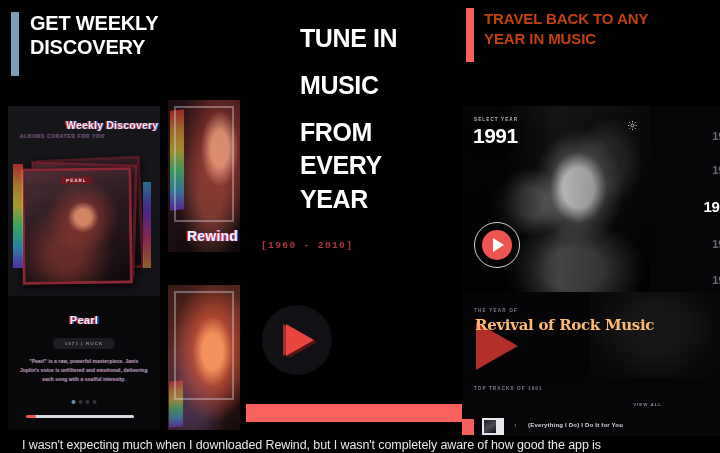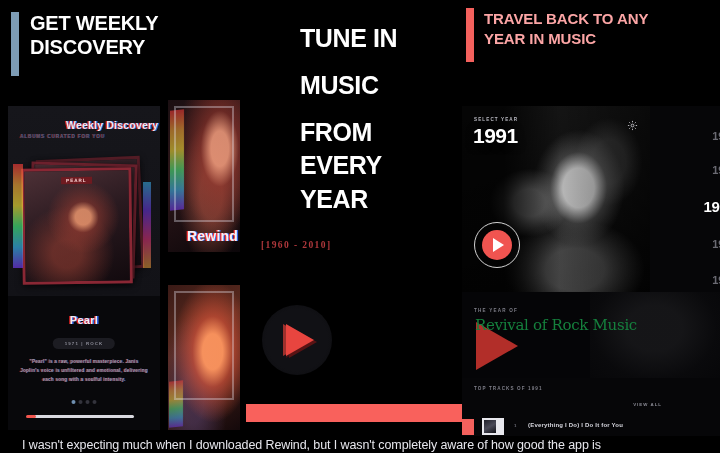--- a/index.html
+++ b/index.html
@@ -102,34 +102,34 @@
     text-shadow:-1.3px 0 rgba(255,45,45,.95), 1.3px 0 rgba(50,110,255,.9);}
 
   
   .col2{position:absolute;left:246px;top:0;width:216px;height:453px;}
   .c2-title{position:absolute;left:14px;top:22px;width:200px;
     font-size:25px;line-height:1.35;font-weight:bold;color:#fff;
     letter-spacing:-0.4px;text-transform:uppercase;margin-left:40px;}
   .c2-title .ln{display:block;}
   .c2-title .gap{display:block;height:13px;}
   .range{position:absolute;left:15px;top:240px;font-size:9.5px;letter-spacing:1.4px;
-    color:#b0383c;font-family:Liberation Serif, serif;font-weight:bold;}
+    color:#b0383c;font-family:Liberation Mono, monospace;font-weight:bold;}
   .playbig{position:absolute;left:16px;top:305px;width:70px;height:70px;border-radius:50%;
     background:radial-gradient(circle at 50% 50%, #111115 0 62%, #0a0a0d 100%);}
   .playbig:after{content:"";position:absolute;left:24px;top:19px;
     border-left:28px solid #e8453f;border-top:16px solid transparent;
     border-bottom:16px solid transparent;
     filter:drop-shadow(-3px 0 rgba(255,70,60,.6)) drop-shadow(3px 2px rgba(120,20,20,.7));}
   .redbar{position:absolute;left:0px;top:404px;width:216px;height:18px;background:#f9615c;}
 
   
   .col3{position:absolute;left:462px;top:0;width:258px;height:453px;}
   .bar-red{position:absolute;left:4px;top:8px;width:8px;height:54px;background:#f4615d;}
   .c3-title{position:absolute;left:22px;top:9px;width:200px;
-    font-size:15px;line-height:1.32;font-weight:bold;color:#fca5a5;
+    font-size:15px;line-height:1.32;font-weight:bold;color:#c2410c;
     letter-spacing:-0.1px;text-transform:uppercase;}
 
   .app{position:absolute;left:0px;top:106px;width:258px;height:330px;background:#060608;overflow:hidden;}
   
   .hero{position:absolute;left:0;top:0;width:188px;height:186px;background:#0c0c0c;overflow:hidden;}
   .hero-img{position:absolute;inset:0;
     background:
       radial-gradient(ellipse 46px 58px at 62% 44%, rgba(225,225,225,.92) 0 34%, rgba(120,120,120,.5) 62%, rgba(0,0,0,0) 100%),
       radial-gradient(ellipse 40px 34px at 36% 52%, rgba(190,190,190,.55) 0 40%, rgba(0,0,0,0) 100%),
       radial-gradient(ellipse 70px 50px at 60% 88%, rgba(150,150,150,.48) 0 42%, rgba(0,0,0,0) 100%),
@@ -158,21 +158,21 @@
   
   .yof{position:absolute;left:0;top:186px;width:258px;height:86px;background:#050507;overflow:hidden;}
   .yof-ghost{position:absolute;right:-10px;top:-26px;width:140px;height:120px;opacity:.16;
     background:radial-gradient(ellipse at 46% 52%, #6a6a6e 0 26%, #232326 58%, rgba(0,0,0,0) 100%);}
   .yof-tri{position:absolute;left:14px;top:30px;
     border-left:42px solid #c5332e;border-top:24px solid transparent;
     border-bottom:24px solid transparent;opacity:.9;}
   .yof-lbl{position:absolute;left:12px;top:16px;font-size:4.6px;font-weight:bold;
     color:#7f7f89;letter-spacing:1.2px;}
   .yof-name{position:absolute;left:13px;top:24px;width:190px;
-    font-size:15px;line-height:1.28;font-weight:normal;color:#15803d;
+    font-size:15px;line-height:1.28;font-weight:bold;color:#fdba74;
     font-family:"DejaVu Serif",serif;letter-spacing:-.3px;}
 
   
   .bb{position:absolute;left:0;top:272px;width:258px;height:58px;}
   .bb-lbl{position:absolute;left:12px;top:8px;font-size:4.6px;font-weight:bold;
     color:#7f7f89;letter-spacing:1.1px;}
   .bb-name{position:absolute;left:12px;top:17px;font-size:12px;font-weight:bold;
     color:#fff;font-family:"DejaVu Serif",serif;letter-spacing:-.2px;}
   .bb-all{position:absolute;right:58px;top:24px;font-size:4.4px;font-weight:bold;
     color:#8d8d97;letter-spacing:1px;}

